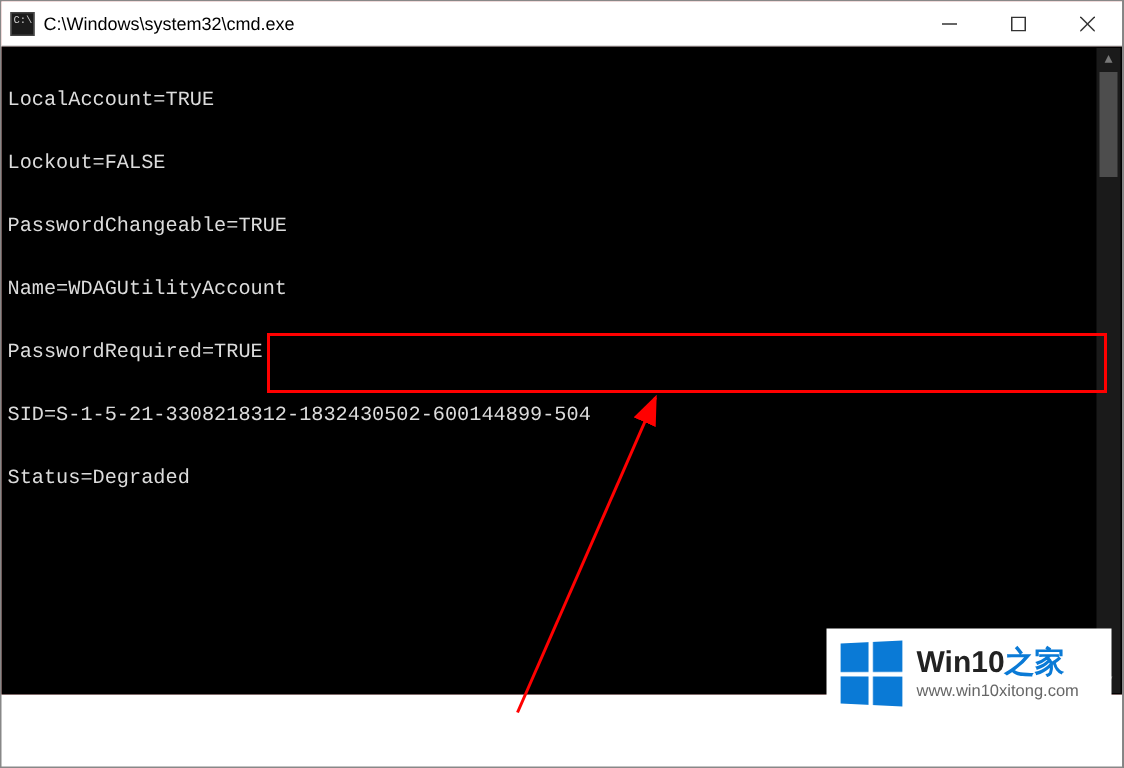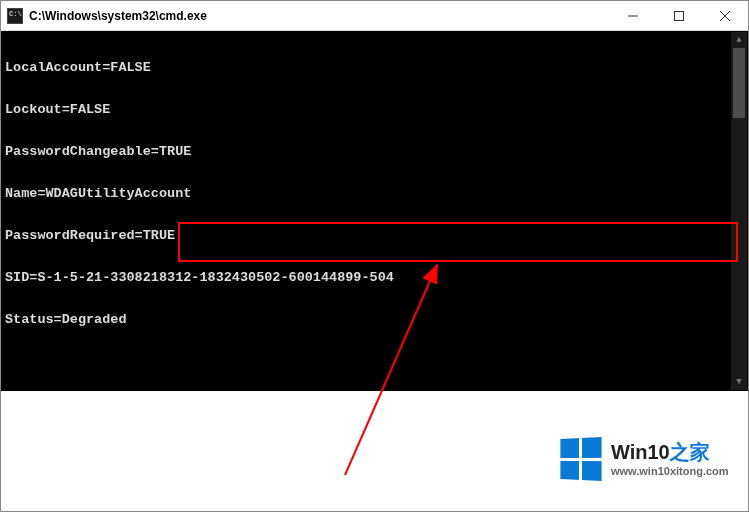--- a/index.html
+++ b/index.html
@@ -16,25 +16,24 @@
       top: 0; left: 0;
       width: 749px;
       height: 512px;
       border: 1px solid #888;
     }
     .window {
       position: absolute;
       top: 1px;
       left: 1px;
       width: 747px;
-      height: 390px;
+      height: 462px;
       background: #fca5a5;
       display: flex;
       flex-direction: column;
-      font-weight: bold;
     }
     .titlebar {
       height: 30px;
       background: #ffffff;
       display: flex;
       align-items: center;
       border-bottom: 1px solid #ddd;
     }
     .titlebar-icon {
       width: 16px;
@@ -101,21 +100,21 @@
       position: absolute;
       left: 0;
       top: 0;
       width: 749px;
       height: 512px;
       pointer-events: none;
     }
     .watermark {
       position: absolute;
       right: 8px;
-      bottom: 23px;
+      bottom: 33px;
       width: 190px;
       height: 60px;
       background: #ffffff;
       display: flex;
       align-items: center;
       padding: 4px 8px;
       gap: 10px;
     }
     .win-logo {
       width: 42px;
@@ -138,21 +137,20 @@
       font-size: 20px;
       font-weight: bold;
       color: #222;
       line-height: 22px;
     }
     .wm-accent { color: #0a7ad6; }
     .wm-url {
       font-size: 11px;
       color: #666;
       margin-top: 2px;
-      font-weight: bold;
     }
     .scrollbar {
       position: absolute;
       right: 1px;
       top: 31px;
       bottom: 1px;
       width: 16px;
       background: #1a1a1a;
     }
     .scrollbar-thumb {
@@ -199,21 +197,21 @@
       <div class="win-btn">
         <svg viewBox="0 0 10 10">
             <line x1="0" y1="0" x2="10" y2="10"></line>
             <line x1="10" y1="0" x2="0" y2="10"></line>
           </svg>
       </div>
     </div>
   </div>
 
   <div class="terminal">
-    <span class="output-line">LocalAccount=FALSE</span>
+    <span class="output-line">LocalAccount=TRUE</span>
     <span class="output-line">Lockout=FALSE</span>
     <span class="output-line">PasswordChangeable=TRUE</span>
     <span class="output-line">Name=WDAGUtilityAccount</span>
     <span class="output-line">PasswordRequired=TRUE</span>
     <span class="output-line">SID=S-1-5-21-3308218312-1832430502-600144899-504</span>
     <span class="output-line">Status=Degraded</span>
     <span class="output-line">&nbsp;</span>
     <span class="output-line">&nbsp;</span>
     
     

